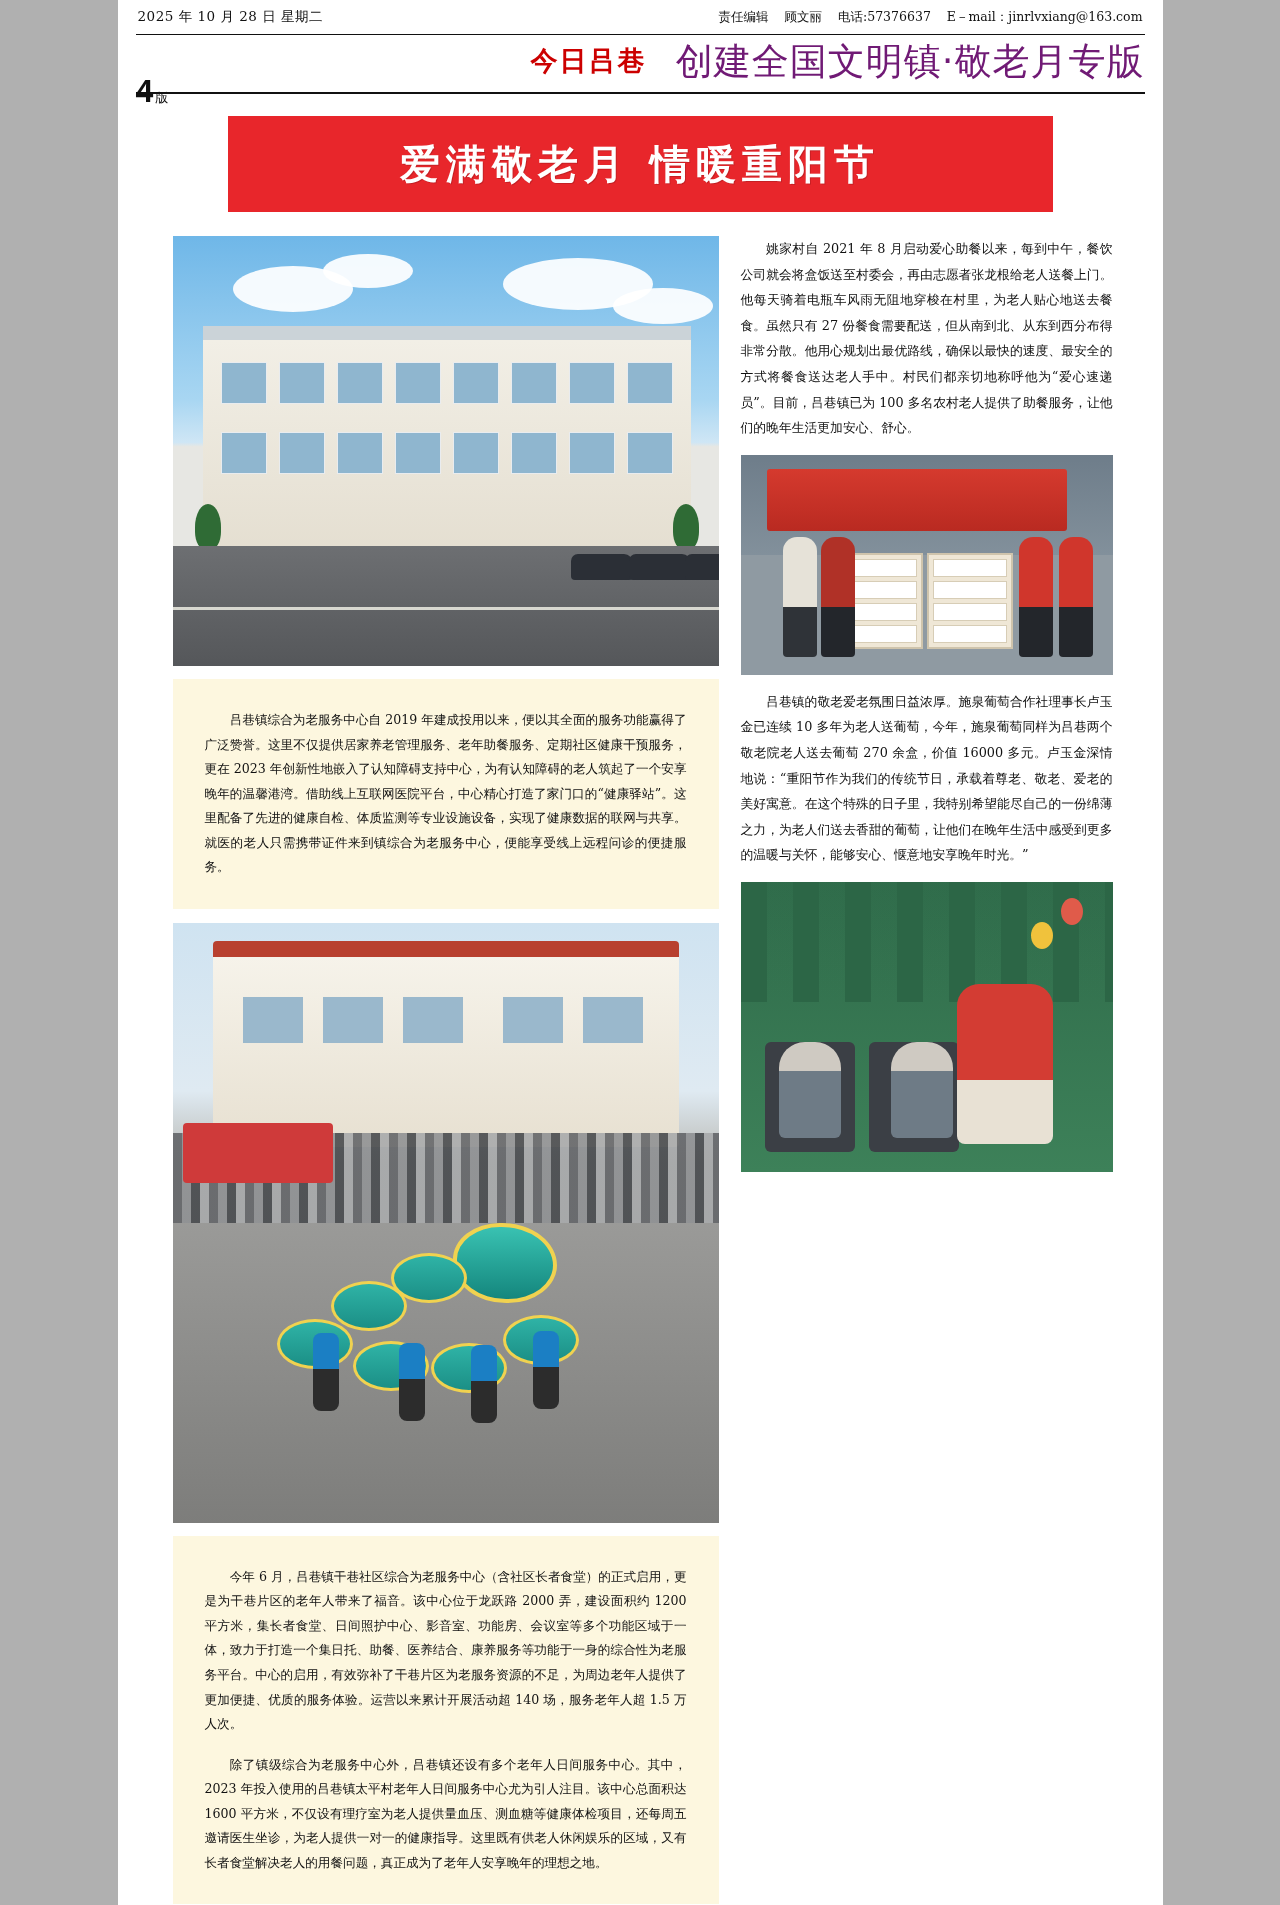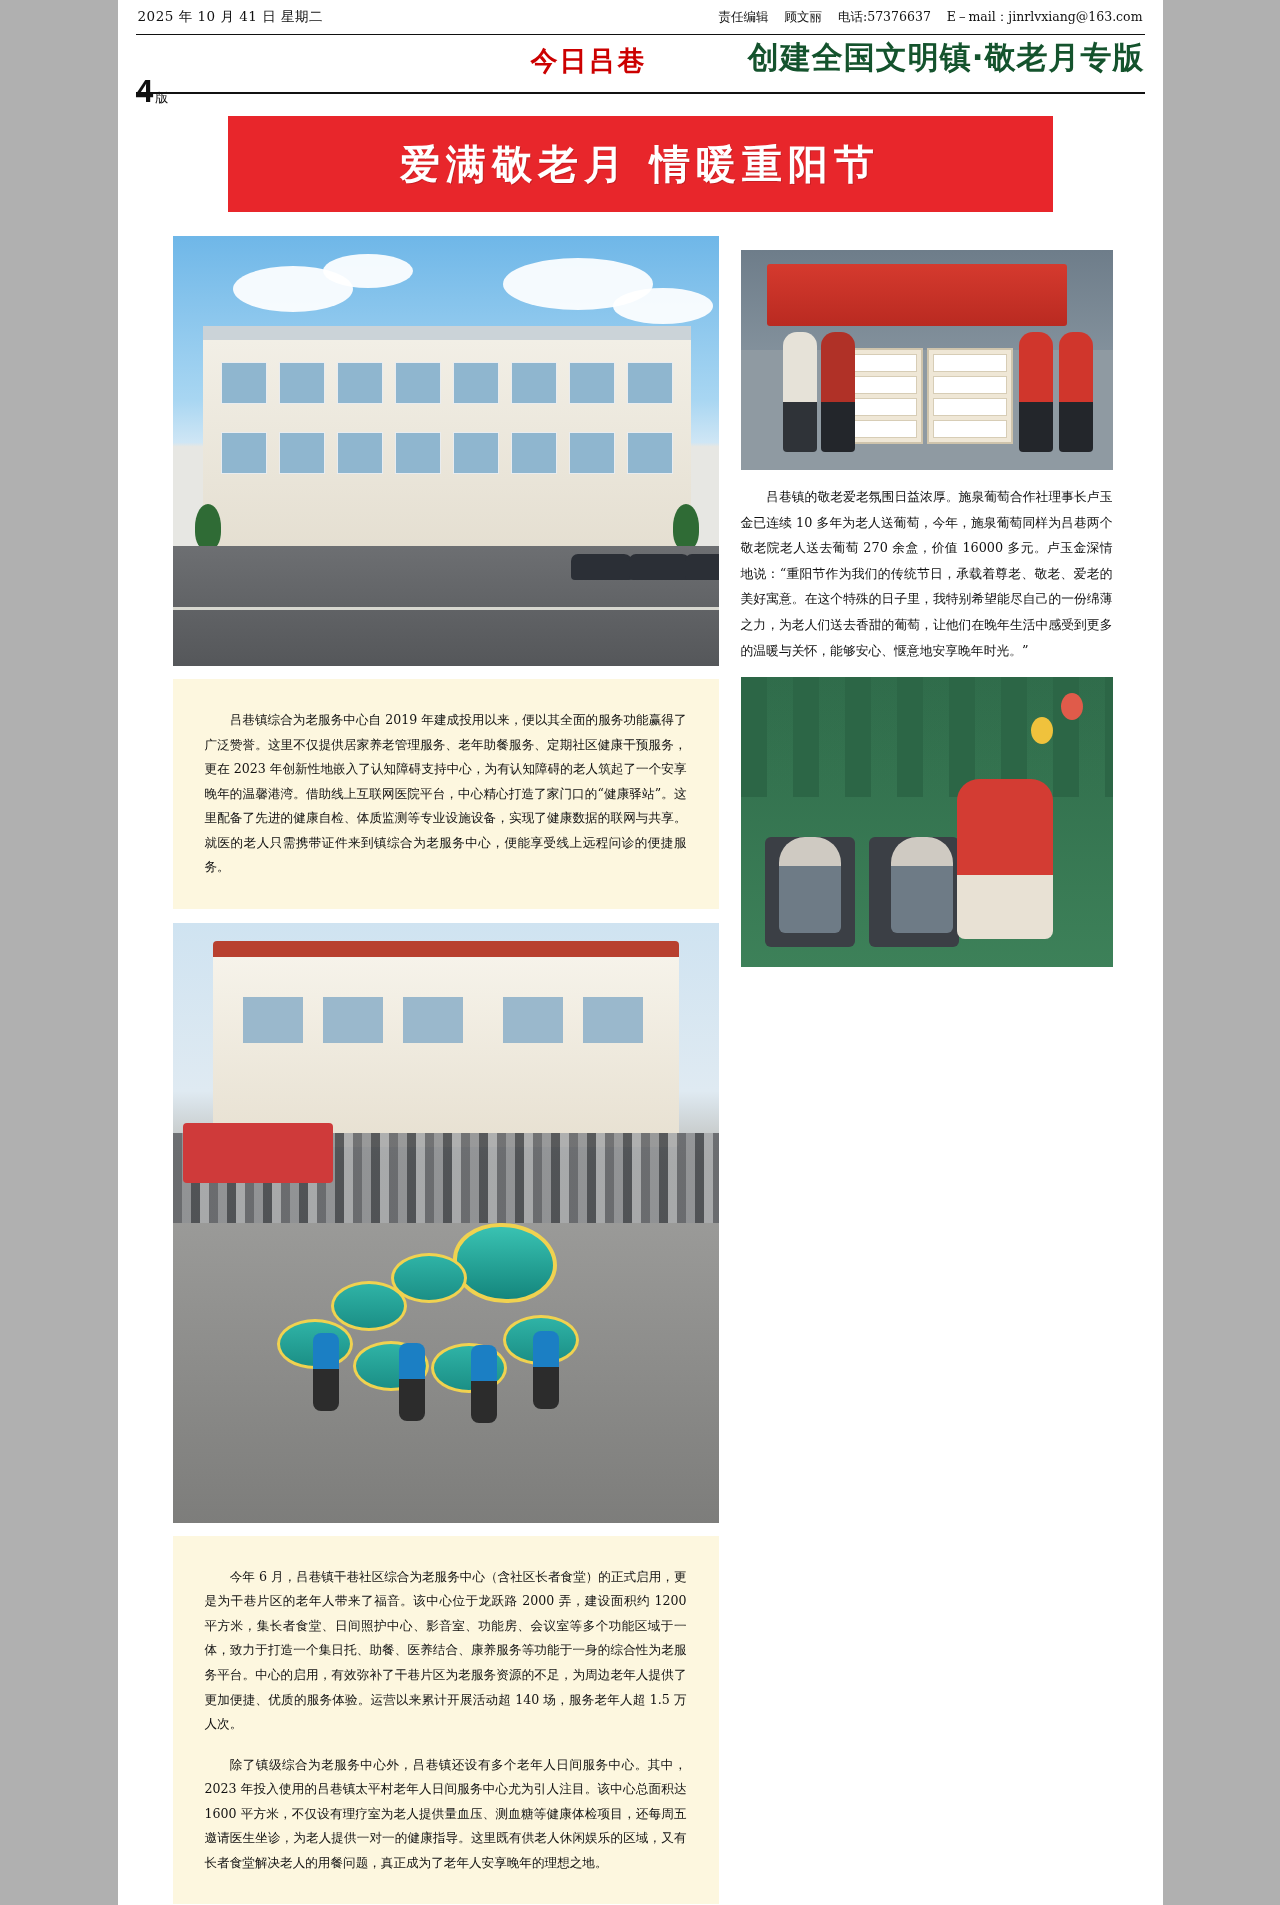--- a/index.html
+++ b/index.html
@@ -68,24 +68,24 @@
     color:#c00;
     font-size:27px;
     font-weight:bold;
     letter-spacing:2px;
     font-family:"DejaVu Serif",serif;
   }
   .mh-title{
     position:absolute;
     right:0;
     top:2px;
-    font-size:31px;
-    font-weight:bold;
+    font-size:37px;
+    font-weight:normal;
     letter-spacing:1px;
-    color:#14532d;
+    color:#701a75;
     font-family:"DejaVu Sans","Liberation Sans",sans-serif;
   }
   
   .banner-wrap{
     margin:22px 110px 16px 110px;
   }
   .banner{
     background:#e8262b;
     height:96px;
     display:flex;
@@ -179,21 +179,21 @@
   .vol{position:absolute;bottom:28px;right:60px;width:96px;height:160px;background:linear-gradient(#d33c33 0 60%,#e8e1d4 60% 100%);border-radius:22px 22px 8px 8px;}
   .elder{position:absolute;bottom:34px;width:62px;height:96px;background:linear-gradient(#cfcac2 0 30%,#6e7b86 30% 100%);border-radius:26px 26px 6px 6px;}
 </style>
 </head>
 <body>
 
 <div class="page">
 
   <div class="masthead">
     <div class="mh-top">
-      <div class="mh-date">2025 年 10 月 41 日  星期二</div>
+      <div class="mh-date">2025 年 10 月 28 日  星期二</div>
       <div class="mh-credits">
         <span>责任编辑</span>
         <span>顾文丽</span>
         <span>电话:57376637</span>
         <span>E－mail：jinrlvxiang@163.com</span>
       </div>
     </div>
     <div class="mh-bottom">
       <div class="page-num">
         <span class="num">4</span>
@@ -281,20 +281,21 @@
 
       <div class="caption-box">
         <p>今年 6 月，吕巷镇干巷社区综合为老服务中心（含社区长者食堂）的正式启用，更是为干巷片区的老年人带来了福音。该中心位于龙跃路 2000 弄，建设面积约 1200 平方米，集长者食堂、日间照护中心、影音室、功能房、会议室等多个功能区域于一体，致力于打造一个集日托、助餐、医养结合、康养服务等功能于一身的综合性为老服务平台。中心的启用，有效弥补了干巷片区为老服务资源的不足，为周边老年人提供了更加便捷、优质的服务体验。运营以来累计开展活动超 140 场，服务老年人超 1.5 万人次。</p>
         <p>除了镇级综合为老服务中心外，吕巷镇还设有多个老年人日间服务中心。其中，2023 年投入使用的吕巷镇太平村老年人日间服务中心尤为引人注目。该中心总面积达 1600 平方米，不仅设有理疗室为老人提供量血压、测血糖等健康体检项目，还每周五邀请医生坐诊，为老人提供一对一的健康指导。这里既有供老人休闲娱乐的区域，又有长者食堂解决老人的用餐问题，真正成为了老年人安享晚年的理想之地。</p>
       </div>
     </div>
 
     <div class="col-r">
 
       <div class="rtext">
+        <p>姚家村自 2021 年 8 月启动爱心助餐以来，每到中午，餐饮公司就会将盒饭送至村委会，再由志愿者张龙根给老人送餐上门。他每天骑着电瓶车风雨无阻地穿梭在村里，为老人贴心地送去餐食。虽然只有 27 份餐食需要配送，但从南到北、从东到西分布得非常分散。他用心规划出最优路线，确保以最快的速度、最安全的方式将餐食送达老人手中。村民们都亲切地称呼他为“爱心速递员”。目前，吕巷镇已为 100 多名农村老人提供了助餐服务，让他们的晚年生活更加安心、舒心。</p>
       </div>
 
       <div class="spacer"></div>
 
       <div class="photo ph-donate">
         <div class="db-banner"></div>
         <div class="db-wall"></div>
         <div class="box-cart" style="left:96px;">
             <i></i>
             <i></i>

